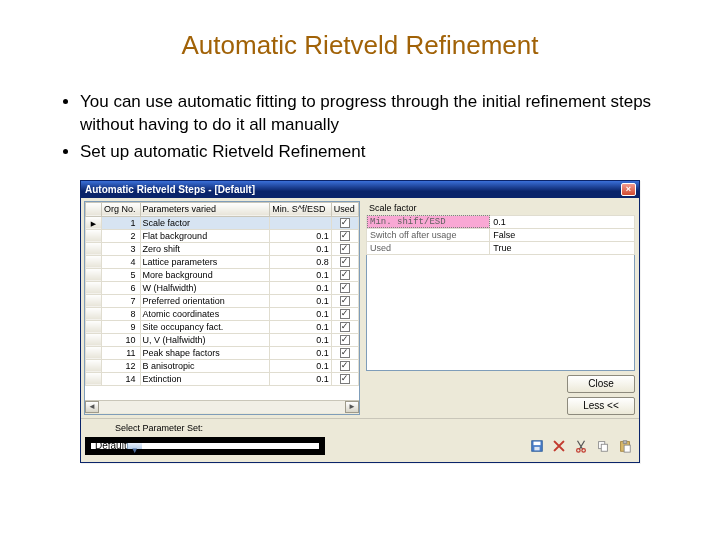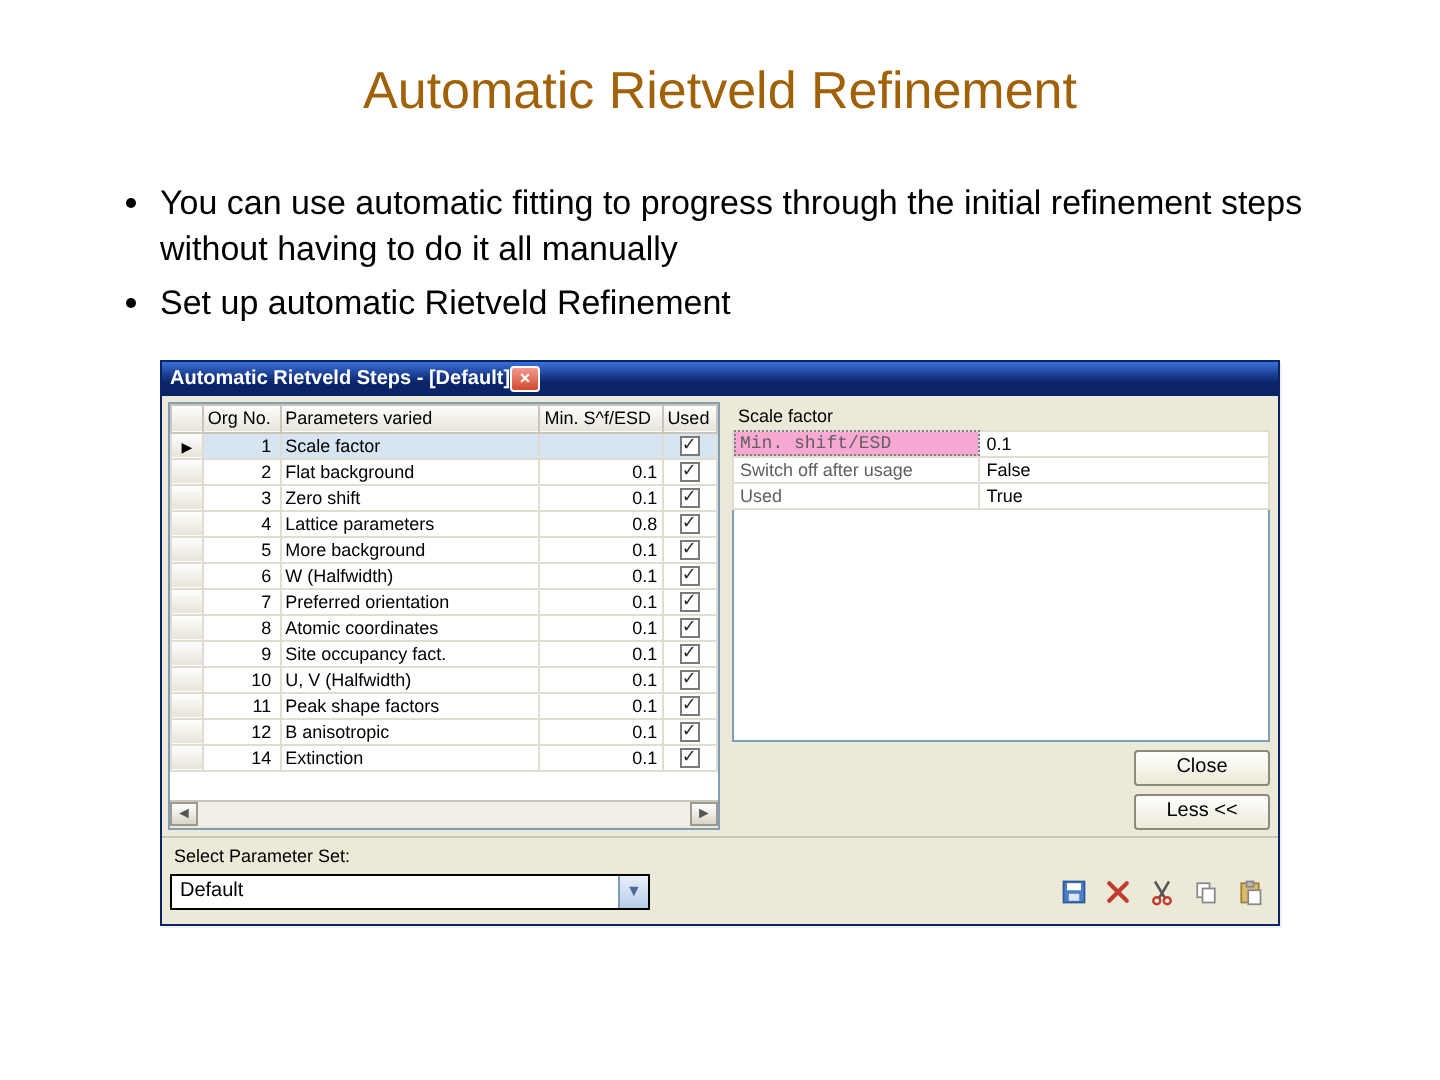--- a/index.html
+++ b/index.html
@@ -44,20 +44,21 @@
     width: 560px;
     border: 1px solid #0a246a;
     font-family: Tahoma, sans-serif;
     font-size: 10px;
     color: #000;
     box-shadow: 1px 1px 0 rgba(0,0,0,0.05);
   }
   .titlebar {
     display: flex;
     align-items: center;
+    justify-content: space-between;
     height: 17px;
     background: linear-gradient(to bottom, #3a6fd8, #0a246a 60%, #0a246a);
     color: #fff;
     padding: 0 3px 0 4px;
     font-weight: bold;
     font-size: 10px;
   }
   .titlebar .close {
     width: 15px;
     height: 13px;
@@ -221,34 +222,34 @@
   
   .dialog-foot {
     background: #ece9d8;
     border-top: 1px solid #c9c6b9;
     padding: 4px 4px 6px 4px;
   }
   .foot-label {
     font-size: 9px;
     margin-bottom: 3px;
     padding-left: 2px;
+    margin-left: 28px;
   }
   .foot-row {
     display: flex;
     align-items: center;
     gap: 6px;
   }
   .combo {
     flex: 0 0 240px;
     height: 18px;
-    border: 1px solid #000000;
+    border: 6px solid #000000;
     background: #fff;
     display: flex;
     align-items: center;
-    justify-content: space-between;
     padding-left: 4px;
     font-size: 10px;
   }
   .combo-arrow {
     width: 15px;
     height: 100%;
     background: linear-gradient(to bottom, #e8f0fb, #b6cde8);
     border-left: 1px solid #7f9db9;
     text-align: center;
     font-size: 8px;

